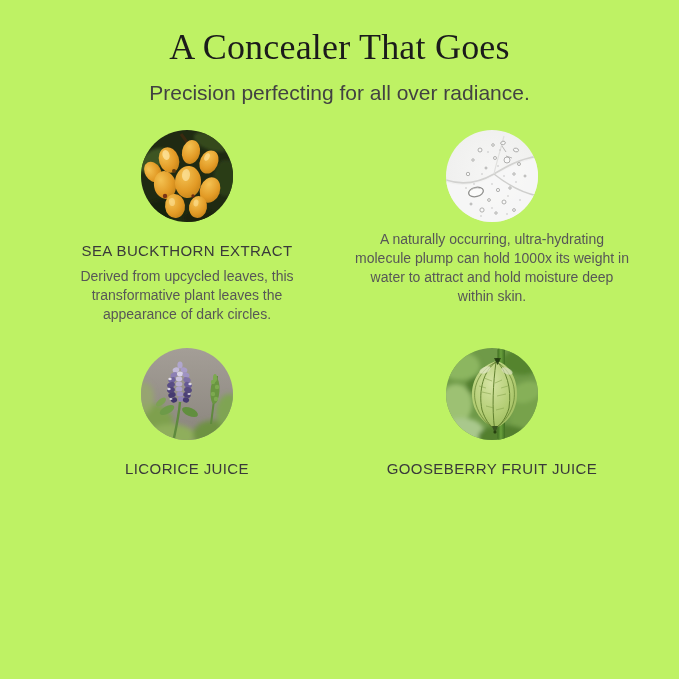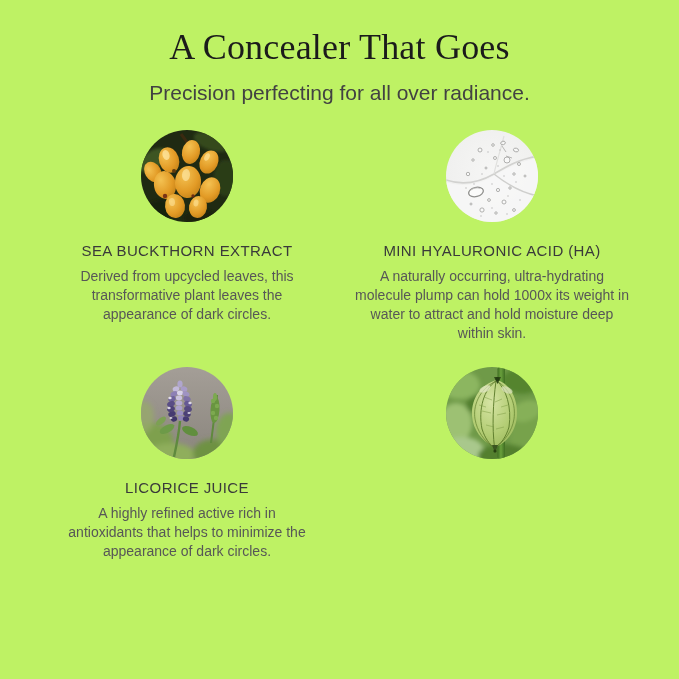--- a/index.html
+++ b/index.html
@@ -140,21 +140,20 @@
               <circle cx="62" cy="66" r="0.7"></circle>
               <circle cx="46" cy="78" r="0.7"></circle>
             <circle cx="74" cy="70" r="0.7"></circle>
               <circle cx="20" cy="58" r="0.7"></circle>
               <circle cx="54" cy="20" r="0.7"></circle>
             <circle cx="35" cy="86" r="0.7"></circle>
               <circle cx="61" cy="84" r="0.7"></circle>
           </g>
         </svg>
       </div>
-      <h2 class="ing-name">MINI HYALURONIC ACID (HA)</h2>
       <p class="desc d1">A naturally occurring, ultra-hydrating molecule plump can hold 1000x its weight in water to attract and hold moisture deep within skin.</p>
     </section>
 
     <section class="cell">
       <div class="circle">
         <svg width="92" height="92" viewBox="0 0 92 92">
           <defs>
             <linearGradient id="licbg" x1="0" y1="0" x2="0" y2="1">
               <stop offset="0" stop-color="#a49e97"></stop>
                 <stop offset="1" stop-color="#8a857d"></stop>
@@ -211,21 +210,20 @@
             <ellipse cx="45" cy="52" rx="3.2" ry="2.5" fill="#453a72" transform="rotate(15 45 52)"></ellipse>
             <ellipse cx="29" cy="31" rx="1.7" ry="1.2" fill="#eeebf5" opacity="0.9"></ellipse>
             <ellipse cx="28" cy="41" rx="1.7" ry="1.2" fill="#eeebf5" opacity="0.85"></ellipse>
             <ellipse cx="49" cy="36" rx="1.7" ry="1.2" fill="#eeebf5" opacity="0.85"></ellipse>
             <ellipse cx="48" cy="46" rx="1.6" ry="1.1" fill="#eeebf5" opacity="0.8"></ellipse>
             <ellipse cx="30" cy="51" rx="1.5" ry="1.1" fill="#e6e2f0" opacity="0.8"></ellipse>
           </g>
         </svg>
       </div>
       <h2 class="ing-name">LICORICE JUICE</h2>
-      <p class="desc d2">A highly refined active rich in antioxidants that helps to minimize the appearance of dark circles.</p>
     </section>
 
     <section class="cell">
       <div class="circle">
         <svg width="92" height="92" viewBox="0 0 92 92">
           <defs>
             <radialGradient id="huskg" cx="0.42" cy="0.32" r="0.85">
               <stop offset="0" stop-color="#d6e4a4"></stop>
                 <stop offset="0.55" stop-color="#b3cd74"></stop>
                 <stop offset="1" stop-color="#8fae50"></stop>
@@ -270,16 +268,17 @@
               <path d="M62,38 l-7,2"></path>
           </g>
           <ellipse cx="39" cy="22" rx="6" ry="3" fill="#dfe6c2" opacity="0.75" transform="rotate(-25 39 22)"></ellipse>
           <ellipse cx="61" cy="23" rx="6" ry="3" fill="#d9e0bc" opacity="0.7" transform="rotate(25 61 23)"></ellipse>
           <path d="M48,10 L55,10 L51.5,17 Z" fill="#2f4a18"></path>
           <circle cx="51.5" cy="12" r="2" fill="#243d12"></circle>
           <path d="M46,78 L52,78 L49,86 Z" fill="#3a5520"></path>
           <circle cx="49" cy="84" r="1.6" fill="#26400f"></circle>
         </svg>
       </div>
+      <h2 class="ing-name">GOOSEBERRY FRUIT JUICE</h2>
     </section>
 
   </div>
 </div>
 
 </body></html>

